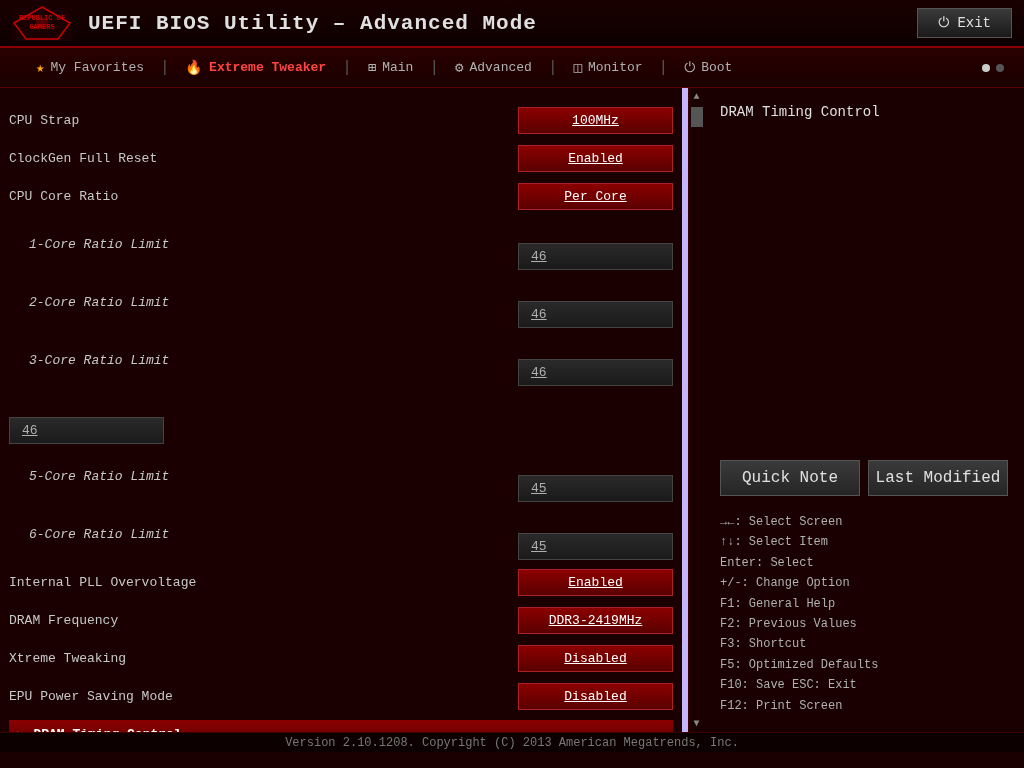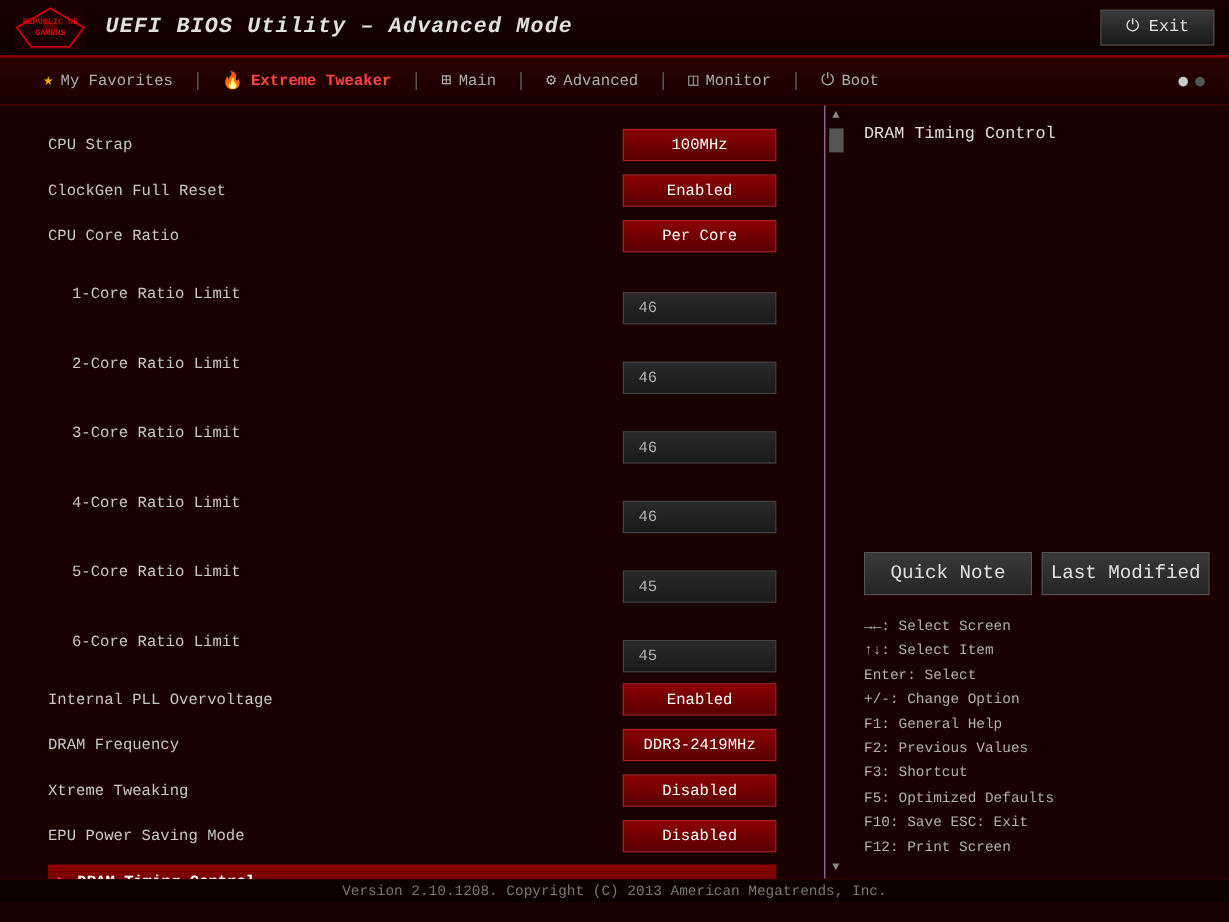--- a/index.html
+++ b/index.html
@@ -23,25 +23,24 @@
       padding: 4px 12px;
       position: relative;
     }
     .logo-area {
       display: flex;
       align-items: center;
       gap: 8px;
     }
     .header-title {
       color: #e0e0e0;
-      font-size: 18px;
+      font-size: 21px;
       font-weight: bold;
       letter-spacing: 1px;
       margin-left: 8px;
-      font-style: italic;
     }
     .exit-btn {
       position: absolute;
       right: 12px;
       background: linear-gradient(180deg, #3a3a3a 0%, #1a1a1a 100%);
       border: 1px solid #555;
       color: #e0e0e0;
       padding: 6px 20px;
       font-family: 'Courier New', monospace;
       font-size: 14px;
@@ -97,48 +96,50 @@
     
     .main-content {
       display: flex;
       height: calc(768px - 88px - 36px);
       background: #1a0000;
     }
 
     
     .left-panel {
       flex: 1;
-      padding: 16px 40px;
+      padding: 16px 9px;
       overflow-y: auto;
-      border-right: 1px solid #c4b5fd;
+      border-right: 6px solid #c4b5fd;
     }
 
     .setting-row {
       display: flex;
       align-items: center;
       margin-bottom: 6px;
       min-height: 32px;
     }
     .setting-label {
       flex: 1;
       font-size: 13px;
       color: #c8c8c8;
     }
     .setting-label.indented {
       padding-left: 20px;
+      font-style: italic;
     }
     .setting-value {
-      width: 128px;
+      width: 155px;
       background: linear-gradient(180deg, #3a3a3a 0%, #252525 100%);
       border: 1px solid #555;
       color: #e0e0e0;
       font-family: 'Courier New', monospace;
       font-size: 13px;
       padding: 5px 10px;
       text-align: center;
+      text-decoration: underline;
     }
     .setting-value.red-btn {
       background: linear-gradient(180deg, #8b0000 0%, #5a0000 100%);
       border: 1px solid #aa2222;
       color: #fff;
       cursor: pointer;
     }
     .setting-value.gray-value {
       background: linear-gradient(180deg, #2a2a2a 0%, #1a1a1a 100%);
       border: 1px solid #444;
@@ -311,21 +312,20 @@
         </div>
         <div class="setting-row">
           <div class="setting-label indented">2-Core Ratio Limit</div>
           <div class="setting-value gray-value">46</div>
         </div>
         <div class="setting-row">
           <div class="setting-label indented">3-Core Ratio Limit</div>
           <div class="setting-value gray-value">46</div>
         </div>
         <div class="setting-row">
-          <div class="setting-label indented">4-Core Ratio Limit</div>
           <div class="setting-value gray-value">46</div>
         </div>
         <div class="setting-row">
           <div class="setting-label indented">5-Core Ratio Limit</div>
           <div class="setting-value gray-value">45</div>
         </div>
         <div class="setting-row">
           <div class="setting-label indented">6-Core Ratio Limit</div>
           <div class="setting-value gray-value">45</div>
         </div>

